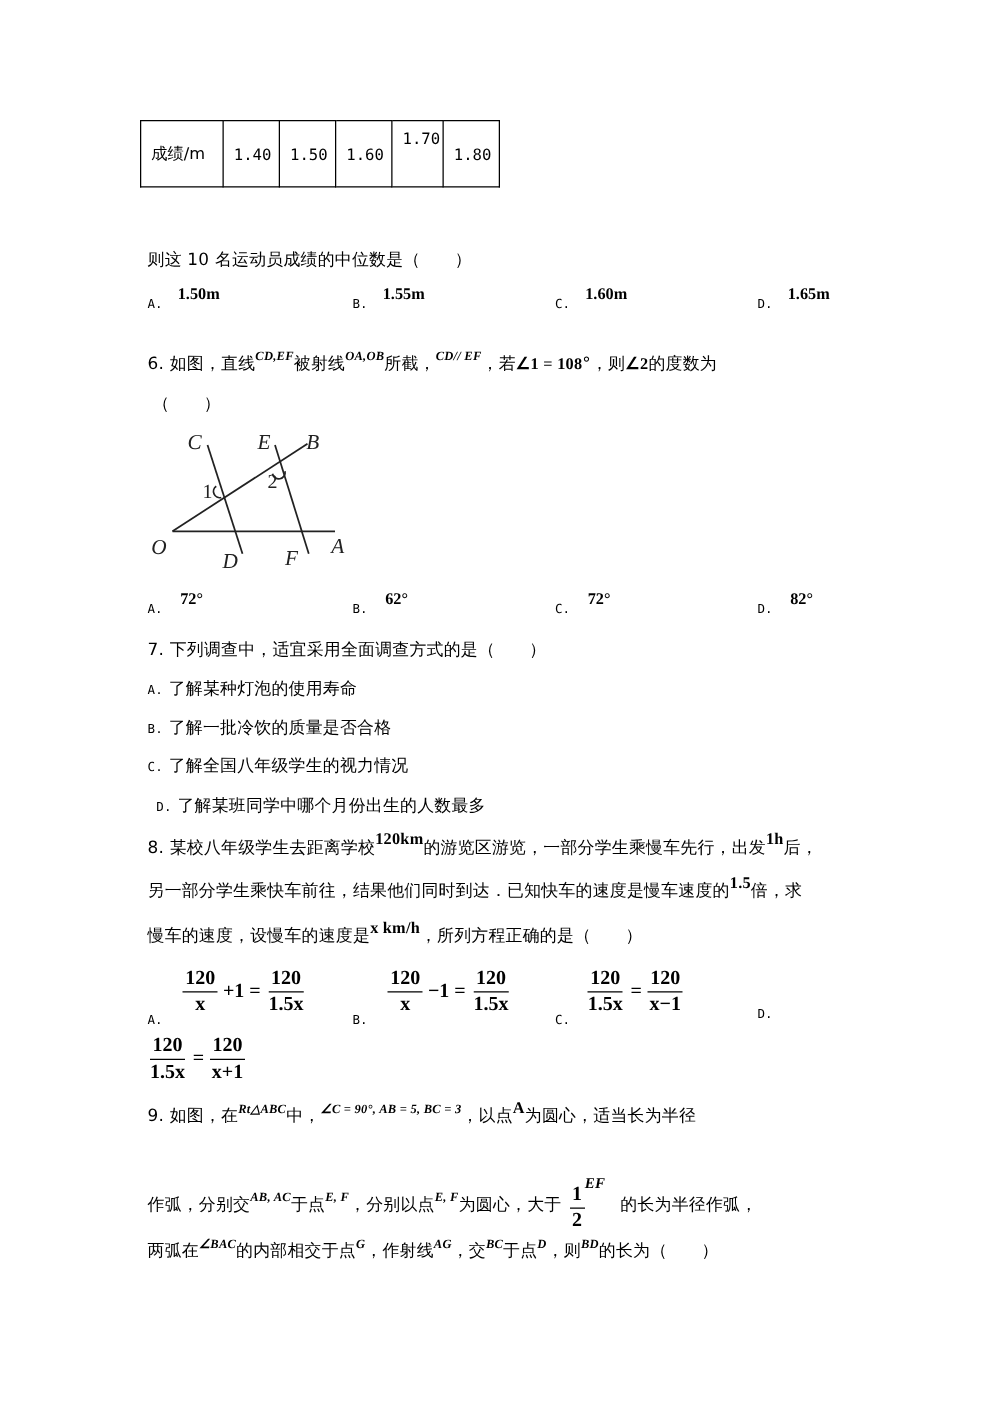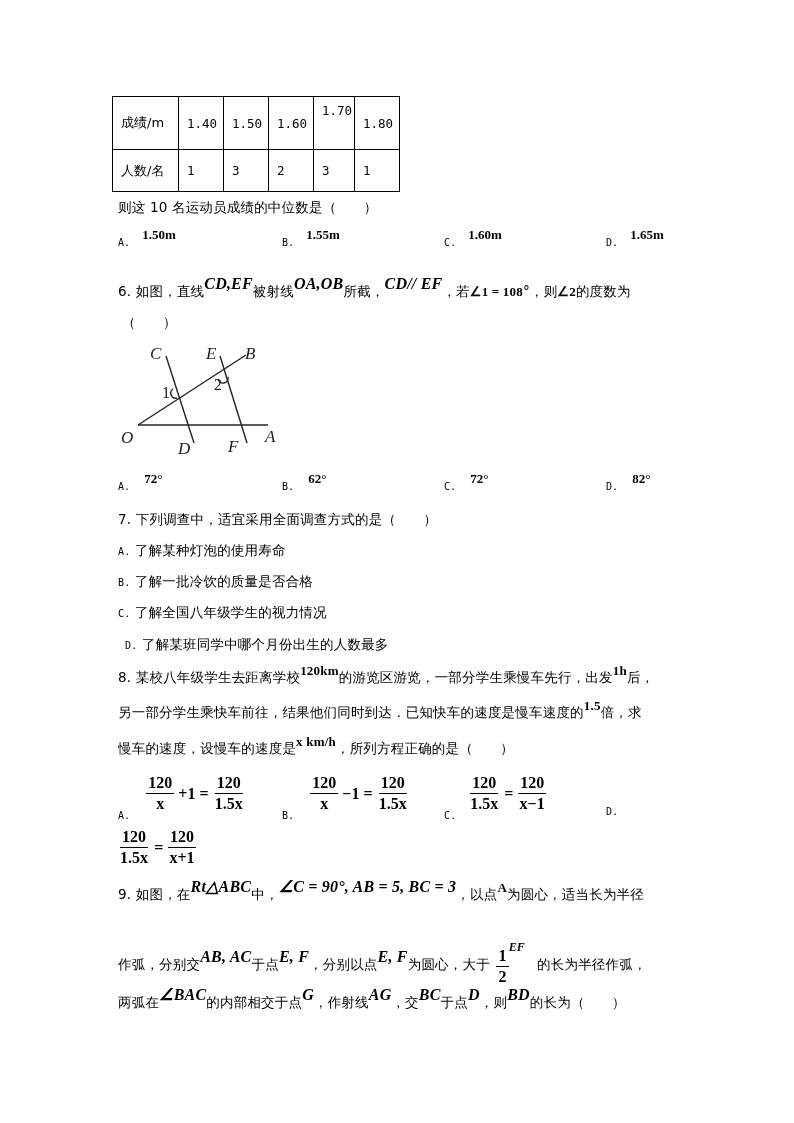--- a/index.html
+++ b/index.html
@@ -2,21 +2,21 @@
 <html><head>
 <meta charset="utf-8">
 <style>
   html, body { margin:0; padding:0; background:#ffffff; }
   body { width:794px; height:1123px; position:relative; overflow:hidden;
          font-family:"DejaVu Sans", sans-serif; color:#000; font-size:13px; }
   .abs { position:absolute; white-space:nowrap; }
   .zh { font-size:13.5px; letter-spacing:0.2px; }
   .opt-letter { font-family:"DejaVu Sans Mono", monospace; font-size:10px; }
   .bm { font-family:"Liberation Serif", serif; font-weight:bold; font-size:13px; }
-  .bmi { font-family:"Liberation Serif", serif; font-weight:bold; font-style:italic; font-size:16px; }
+  .bmi { font-family:"Liberation Serif", serif; font-weight:bold; font-style:italic; font-size:10px; }
   .sup { position:relative; top:-7px; }
   table.scores { position:absolute; left:112px; top:96px; border-collapse:collapse;border-radius:17px; }
   table.scores td { border:1.3px solid #000; padding:0 0 0 8px; font-size:12.5px;
                     font-family:"DejaVu Sans Mono", monospace; text-align:left; vertical-align:middle; }
   table.scores td.hdr { font-family:"DejaVu Sans", sans-serif; font-size:13px; }
   .frac { display:inline-flex; flex-direction:column; align-items:center; vertical-align:middle;
           font-family:"Liberation Serif", serif; font-weight:bold; font-size:16px; line-height:18px; }
   .frac .num { border-bottom:1.2px solid #000; padding:0 2px 1px 2px;text-align:center; }
   .frac .den { padding:1px 2px 0 2px; font-style:normal; }
   .eq { font-family:"Liberation Serif", serif; font-weight:bold; font-size:16px; vertical-align:middle; }
@@ -27,28 +27,20 @@
 
 <table class="scores">
   <tbody>
       <tr style="height:53px">
     <td class="hdr" style="width:57px">成绩/m</td>
     <td style="width:36px">1.40</td>
     <td style="width:36px">1.50</td>
     <td style="width:36px">1.60</td>
     <td style="width:32px;vertical-align:top;padding-top:6px">1.70</td>
     <td style="width:36px">1.80</td>
-  </tr>
-  <tr style="height:42px">
-    <td class="hdr">人数/名</td>
-    <td>1</td>
-    <td>3</td>
-    <td>2</td>
-    <td>3</td>
-    <td>1</td>
   </tr>
 </tbody>
   </table>
 
 <div class="abs zh" style="left:118px;top:199px">则这 10 名运动员成绩的中位数是（　　）</div>
 <div>
   <div class="abs" style="left:118px;top:234px">
     <span class="opt-letter">A.</span>
     <span class="bm sup" style="margin-left:8px">1.50m</span>
   </div>

